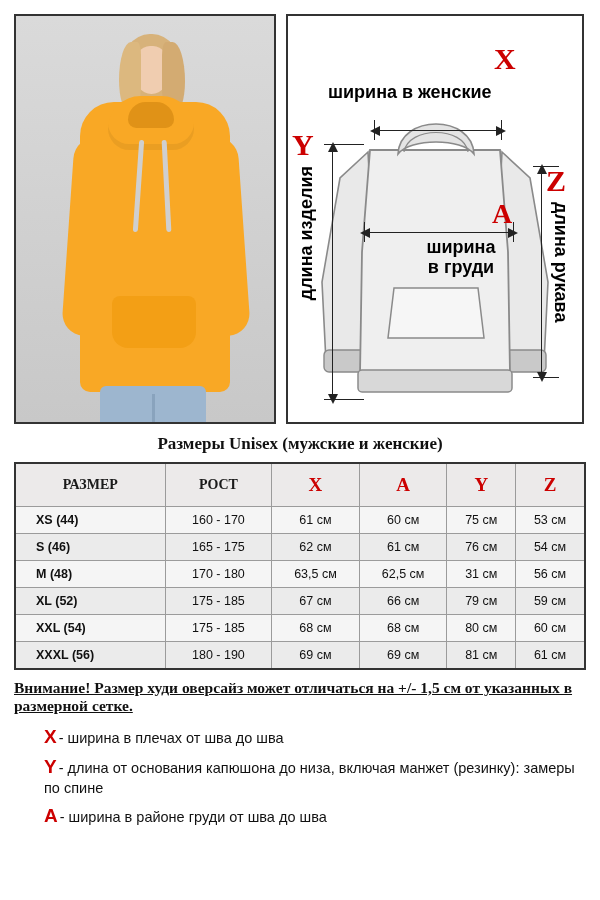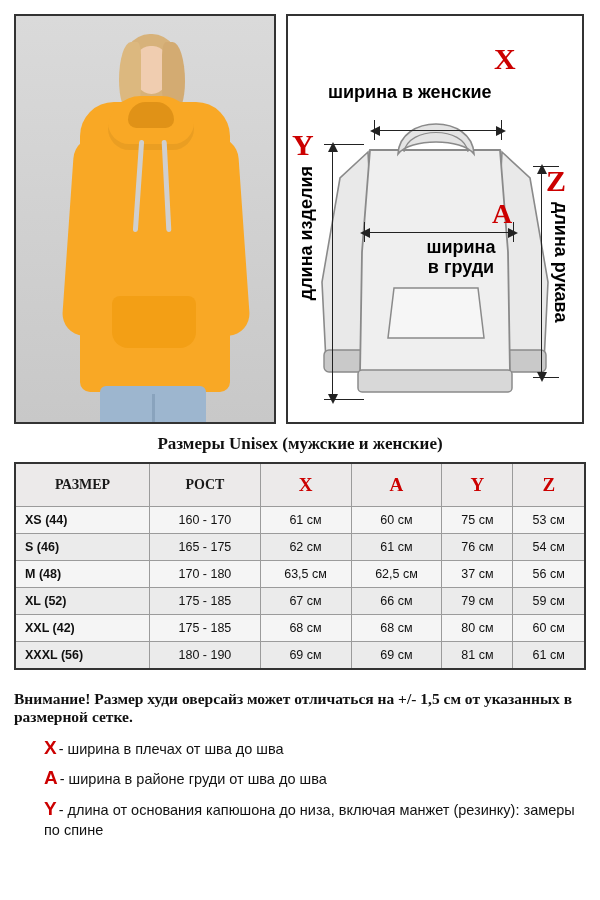--- a/index.html
+++ b/index.html
@@ -223,33 +223,34 @@
     padding: 10px 2px;
     font-family: "Liberation Serif", serif;
   }
   table.sizes thead th.letter-col {
     color: #cc0000;
     font-size: 19px;
   }
   table.sizes tbody td:first-child {
     font-weight: bold;
     text-align: left;
-    padding-left: 9px;
+    padding-left: 20px;
     font-size: 12.5px;
   }
   table.sizes tbody tr:nth-child(odd) { background: #f5f5f5; }
   table.sizes tbody tr:nth-child(even) { background: #ebebeb; }
 
   
   .warning {
     font-weight: bold;
     font-size: 15.5px;
     line-height: 1.15;
-    margin-top: 20px;
+    margin-top: 9px;
     font-family: "Liberation Serif", serif;
+    text-decoration: underline;
   }
 
   
   .legend {
     margin-top: 10px;
     padding-left: 30px;
   }
   .legend-row {
     font-size: 14.5px;
     line-height: 1.25;
@@ -383,33 +384,33 @@
         <td>62 см</td>
         <td>61 см</td>
         <td>76 см</td>
         <td>54 см</td>
       </tr>
       <tr>
         <td>M (48)</td>
         <td>170 - 180</td>
         <td>63,5 см</td>
         <td>62,5 см</td>
-        <td>37 см</td>
+        <td>31 см</td>
         <td>56 см</td>
       </tr>
       <tr>
         <td>XL (52)</td>
         <td>175 - 185</td>
         <td>67 см</td>
         <td>66 см</td>
         <td>79 см</td>
         <td>59 см</td>
       </tr>
       <tr>
-        <td>XXL (42)</td>
+        <td>XXL (54)</td>
         <td>175 - 185</td>
         <td>68 см</td>
         <td>68 см</td>
         <td>80 см</td>
         <td>60 см</td>
       </tr>
       <tr>
         <td>XXXL (56)</td>
         <td>180 - 190</td>
         <td>69 см</td>
@@ -420,20 +421,20 @@
     </tbody>
   </table>
 
   <div class="warning">Внимание! Размер худи оверсайз может отличаться на +/- 1,5 см от указанных в размерной сетке.</div>
 
   <div class="legend">
     <div class="legend-row">
       <span class="legend-letter">X</span><span>- ширина в плечах от шва до шва</span>
     </div>
     <div class="legend-row">
+      <span class="legend-letter">Y</span><span>- длина от основания капюшона до низа, включая манжет (резинку): замеры по спине</span>
+    </div>
+    <div class="legend-row">
       <span class="legend-letter">A</span><span>- ширина в районе груди от шва до шва</span>
     </div>
-    <div class="legend-row">
-      <span class="legend-letter">Y</span><span>- длина от основания капюшона до низа, включая манжет (резинку): замеры по спине</span>
-    </div>
   </div>
 
 </div>
 
 </body></html>

